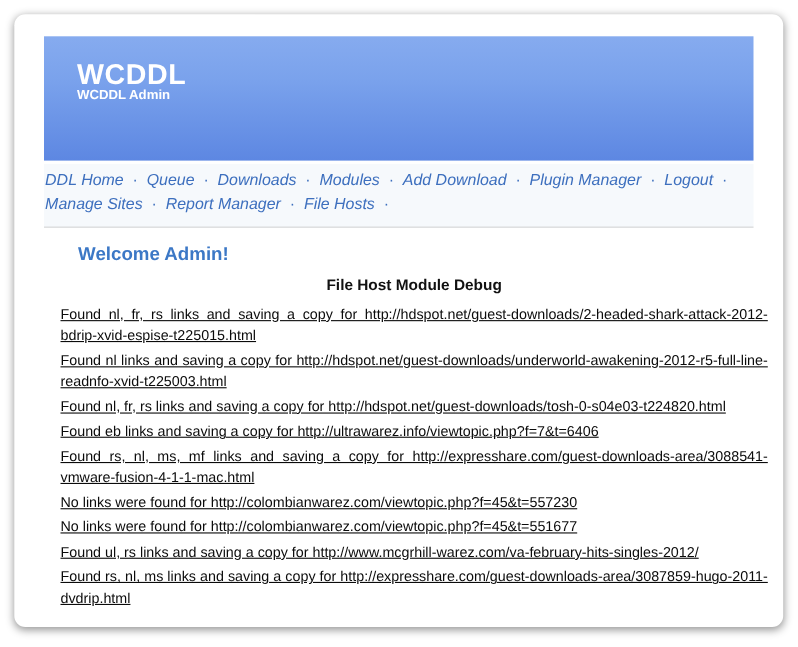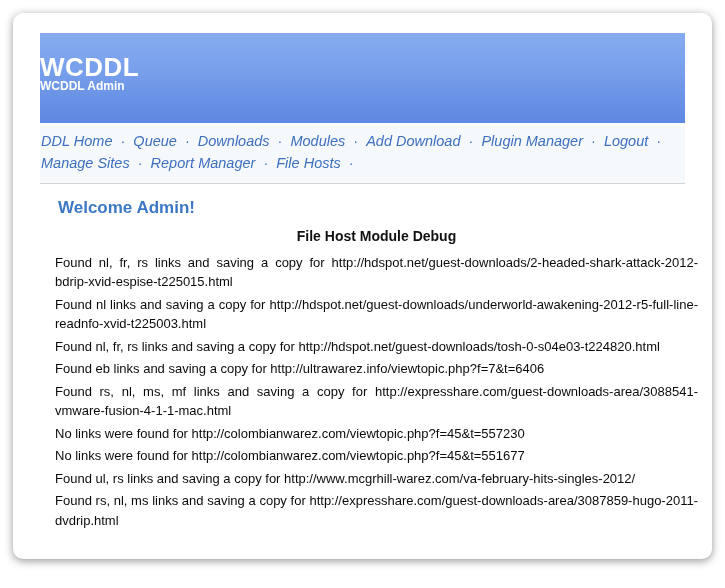--- a/index.html
+++ b/index.html
@@ -23,23 +23,23 @@
     position: absolute;
     left: 13px; top: 13px;
     width: 699px;
     min-height: 546px;
     background: var(--card-bg);
     border-radius: 10px;
     box-shadow: 0 2px 8px rgba(0,0,0,0.42);
     padding: 20px 27px 14px 27px;
   }
   .banner {
-    height: 90px;
+    height: 113px;
     background: linear-gradient(to bottom, var(--header-gradient-top) 0%, #7aa2ec 35%, var(--header-gradient-bottom) 100%);
-    padding: 21px 0 0 0;
+    padding: 21px 0 0 30px;
     color: #ffffff;
   }
   .banner-title {
     font-size: 26px;
     font-weight: bold;
     line-height: 1.0;
     letter-spacing: 0.5px;
   }
   .banner-subtitle {
     font-size: 12px;
@@ -65,35 +65,36 @@
     margin: 0 4px;
   }
   .content {
     margin-left: 15px;
     margin-right: -13px;
   }
   .welcome {
     color: var(--heading-accent);
     font-size: 17px;
     font-weight: bold;
-    margin: 14px 0 0 3px;
+    margin: 14px 0 0 16px;
   }
   .debug-heading {
     color: #111111;
     font-size: 14px;
     font-weight: bold;
     margin: 10px 0 9px 0;
     text-align: center;
   }
   .log-entry {
     color: var(--body-text);
     font-size: 13px;
     line-height: 19.5px;
     margin: 0 0 3px 0;
     text-align: justify;
+    text-decoration: underline;
   }
 </style>
 </head>
 <body>
 
 <div class="card">
 
   <header class="banner">
     <div class="banner-title">WCDDL</div>
     <div class="banner-subtitle">WCDDL Admin</div>

